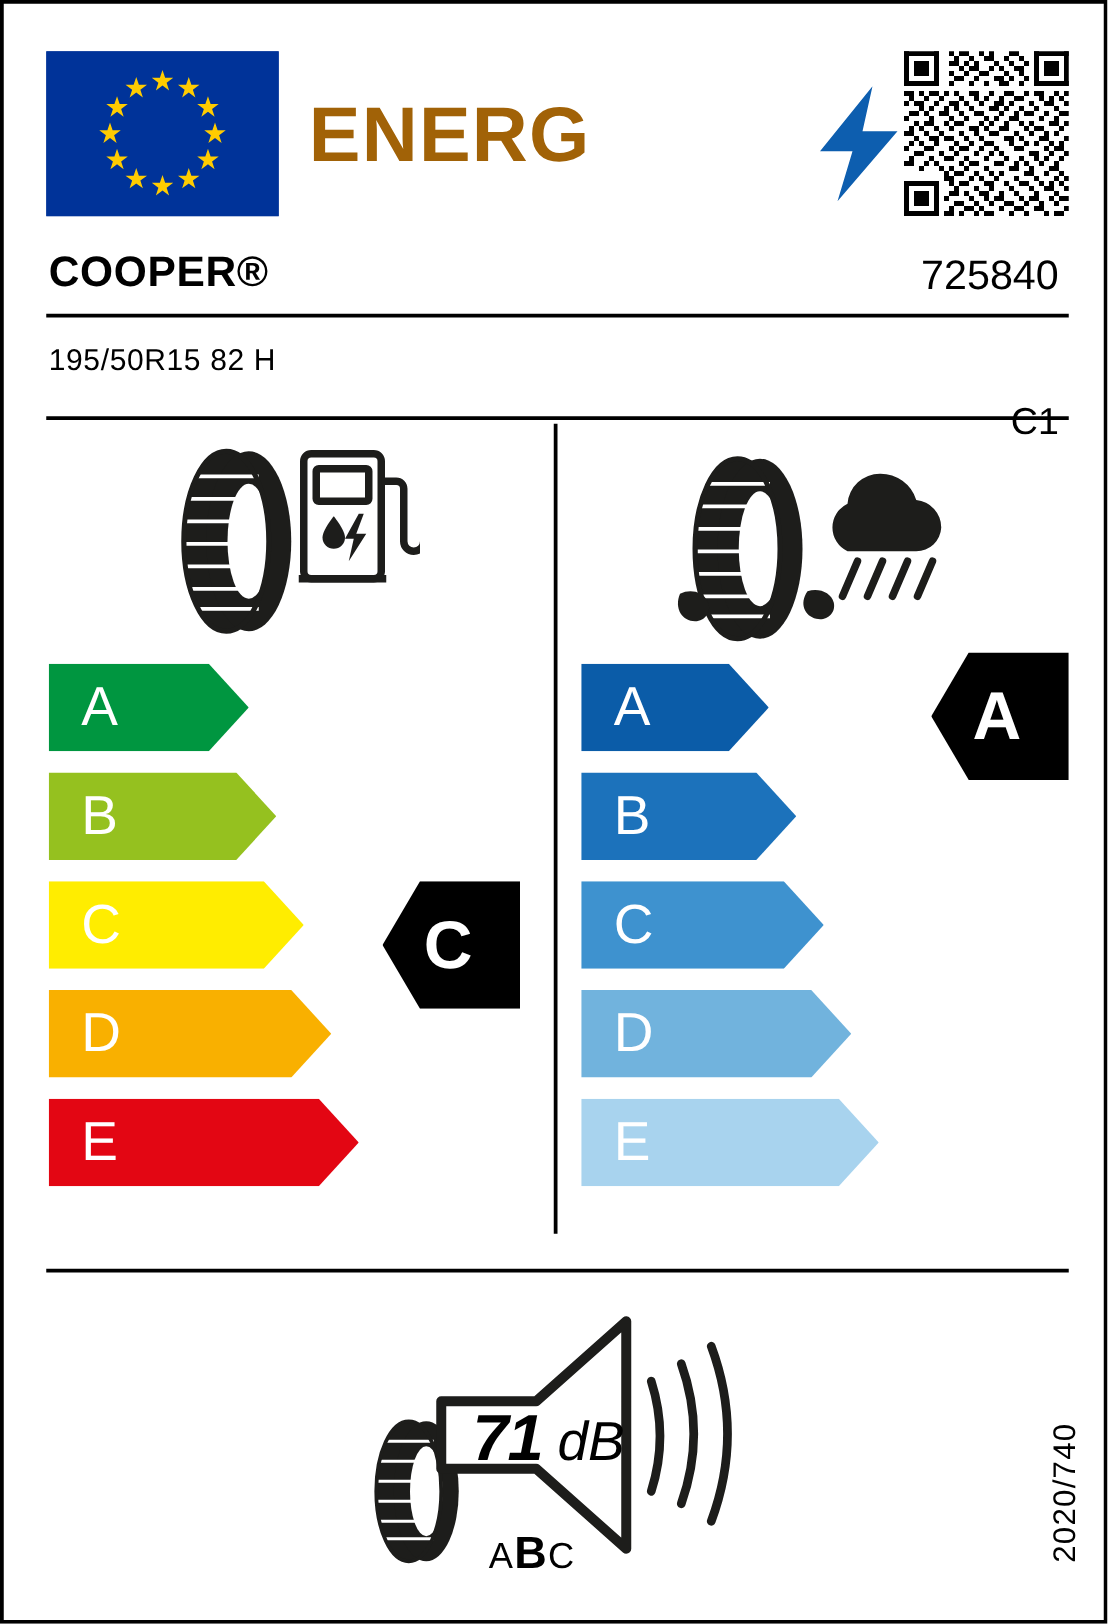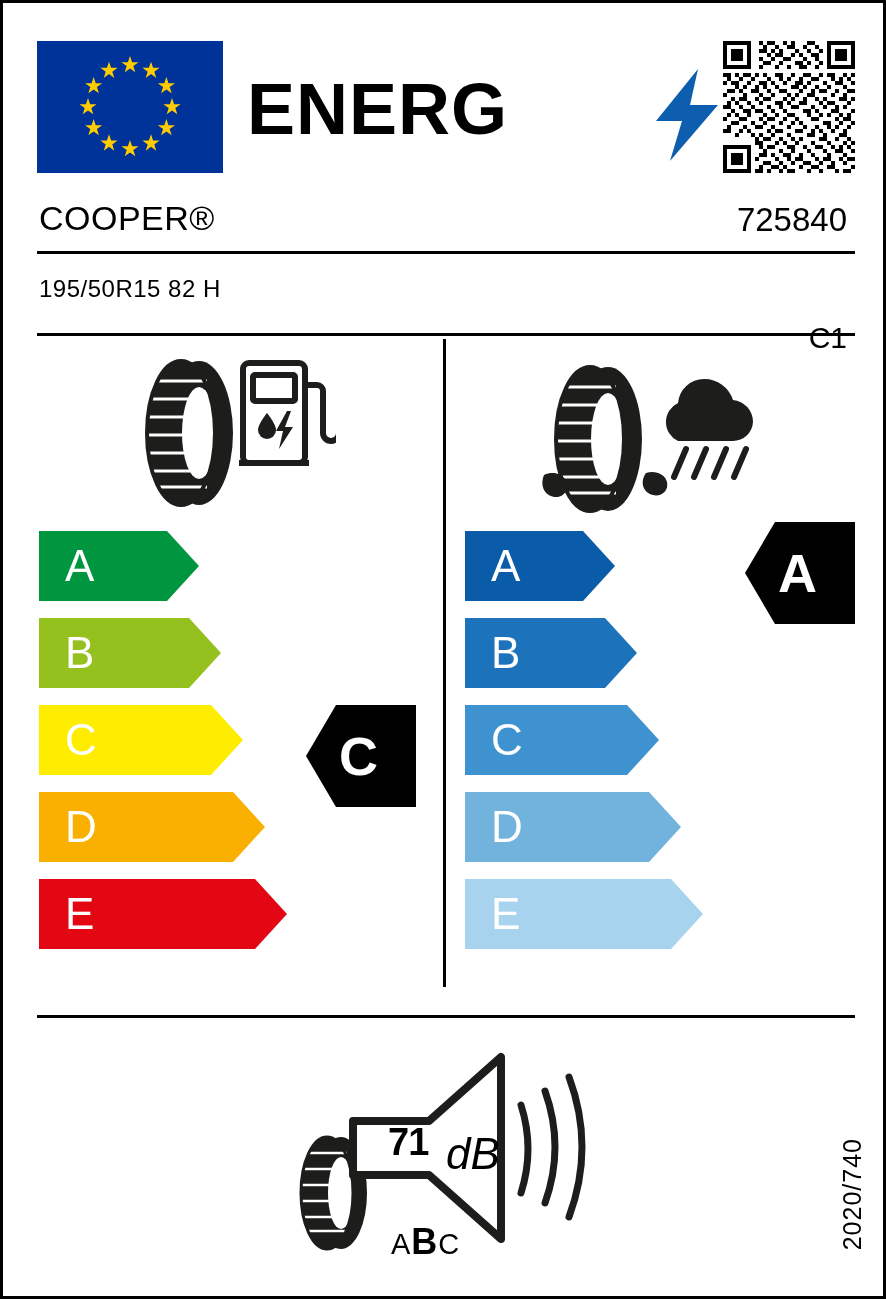--- a/index.html
+++ b/index.html
@@ -36,24 +36,24 @@
     width: 186px;
     height: 132px;
     background: #003399;
   }
   .eu-flag svg { display: block; }
 
   .energy-word {
     position: absolute;
     left: 210px;
     top: 26px;
-    font-size: 72px;
+    font-size: 62px;
     font-weight: bold;
     letter-spacing: 1px;
-    color: #000000;
+    color: #a16207;
     line-height: 92px;
     font-family: "Liberation Sans", sans-serif;
   }
   .bolt {
     position: absolute;
     left: 615px;
     top: 32px;
     width: 70px;
     height: 92px;
   }
@@ -64,21 +64,21 @@
     width: 132px;
     height: 132px;
   }
 
   
   .brand {
     position: absolute;
     left: 36px;
     top: 196px;
     font-size: 34px;
-    font-weight: normal;
+    font-weight: bold;
     letter-spacing: 0.5px;
   }
   .model-code {
     position: absolute;
     right: 36px;
     top: 198px;
     font-size: 33px;
     text-align: left;
   }
   .rule-top {
@@ -181,25 +181,26 @@
   
   .noise {
     position: absolute;
     left: 280px;
     top: 1040px;
     width: 320px;
     height: 220px;
   }
   .noise-value {
     position: absolute;
-    left: 105px;
+    left: 95px;
     top: 78px;
-    font-size: 38px;
+    font-size: 52px;
     font-weight: bold;
     letter-spacing: -1px;
+    font-style: italic;
   }
   .noise-db {
     position: absolute;
     left: 163px;
     top: 86px;
     font-size: 44px;
     font-style: italic;
   }
   .noise-classes {
     position: absolute;

